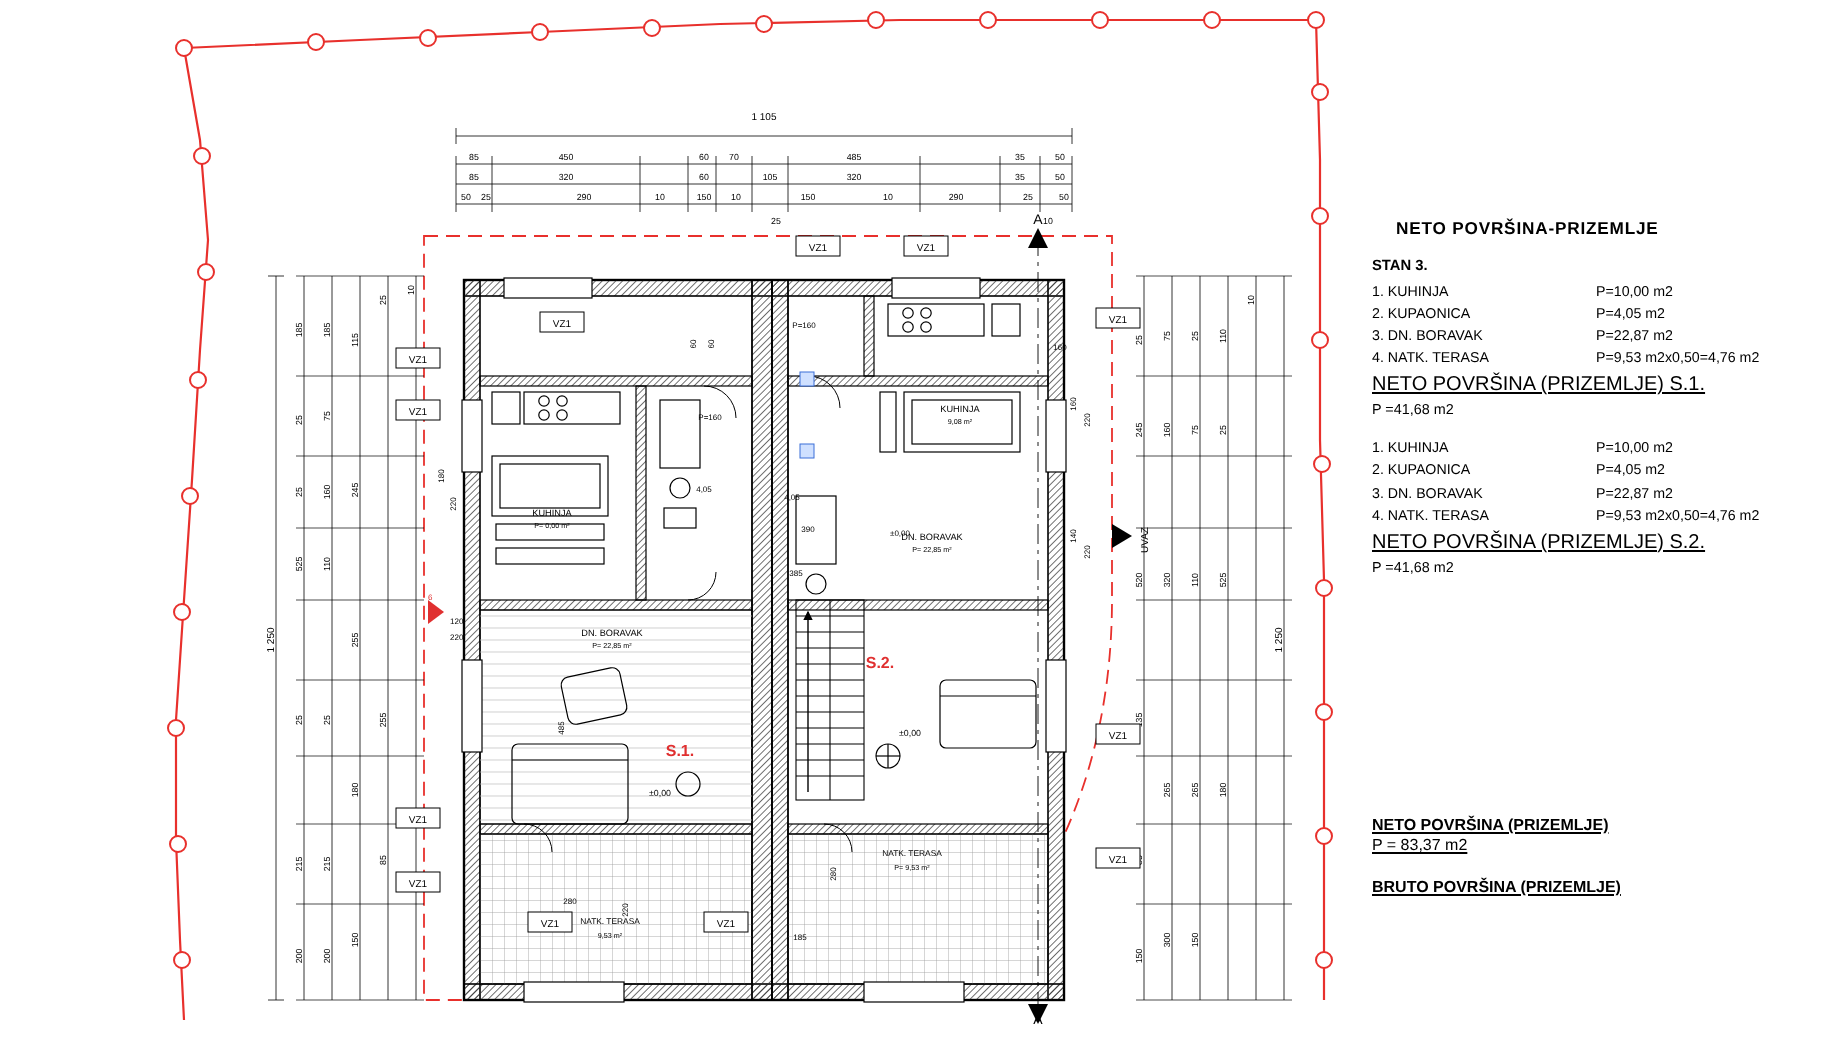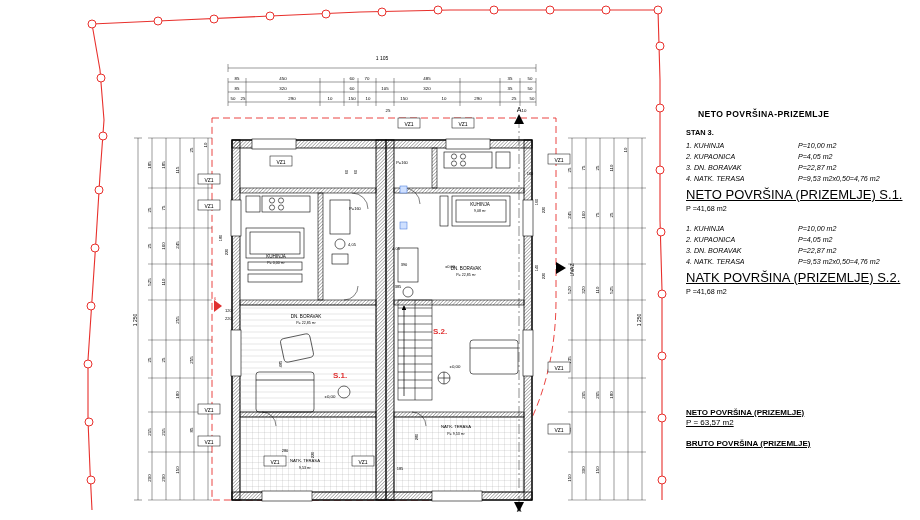--- a/index.html
+++ b/index.html
@@ -10,23 +10,23 @@
   }
   #root{position:absolute;inset:0;}
   svg.plan{position:absolute;left:0;top:0;width:920px;height:520px;}
   .legend{
     position:absolute;left:686px;top:108px;width:226px;
     font-size:7.2px;color:#000;line-height:1.42;
   }
   .legend .title{font-weight:bold;font-size:8.6px;letter-spacing:.4px;margin-bottom:8px;margin-left:12px;}
   .legend .stan{font-weight:bold;font-size:7.4px;margin-top:2px;margin-bottom:2px;}
   .legend table{border-collapse:collapse;width:100%;}
-  .legend table td{padding:0 0 1px 0;font-size:7.1px;vertical-align:top;font-style:italic;}
+  .legend table td{padding:0 0 1px 0;font-size:7.1px;vertical-align:top;}
   .legend td.lbl{width:112px;}
-  .legend .uline{ text-decoration:underline; font-size:13px; margin-top:1px;}
+  .legend .uline{ text-decoration:underline; font-size:10px; margin-top:1px;}
   .legend .sub{margin-bottom:9px;font-size:7.2px;}
   .legend .block2{margin-top:4px;}
   .totals{position:absolute;left:686px;top:408px;width:226px;font-size:8px;}
   .totals .t1{font-weight:bold;text-decoration:underline;font-size:8px;}
   .totals .t2{font-size:8px;text-decoration:underline;margin-top:1px;}
   .totals .g{margin-top:12px;}
   .redtag{font-size:8px;font-weight:bold;fill:#e03030;}
 </style>
 </head>
 <body>
@@ -630,23 +630,23 @@
     <tr>
       <td class="lbl">3. DN. BORAVAK</td>
       <td>P=22,87 m2</td>
     </tr>
     <tr>
       <td class="lbl">4. NATK. TERASA</td>
       <td>P=9,53 m2x0,50=4,76 m2</td>
     </tr>
   </tbody>
       </table>
-  <div class="uline">NATK POVRŠINA (PRIZEMLJE) S.2.</div>
+  <div class="uline">NETO POVRŠINA (PRIZEMLJE) S.2.</div>
   <div class="sub">P =41,68 m2</div>
 </div>
 
 <div class="totals">
   <div class="t1">NETO POVRŠINA (PRIZEMLJE)</div>
-  <div class="t2">P = 63,57 m2</div>
+  <div class="t2">P = 83,37 m2</div>
   <div class="t1 g">BRUTO POVRŠINA (PRIZEMLJE)</div>
 </div>
 
 </div>
 
 </body></html>

